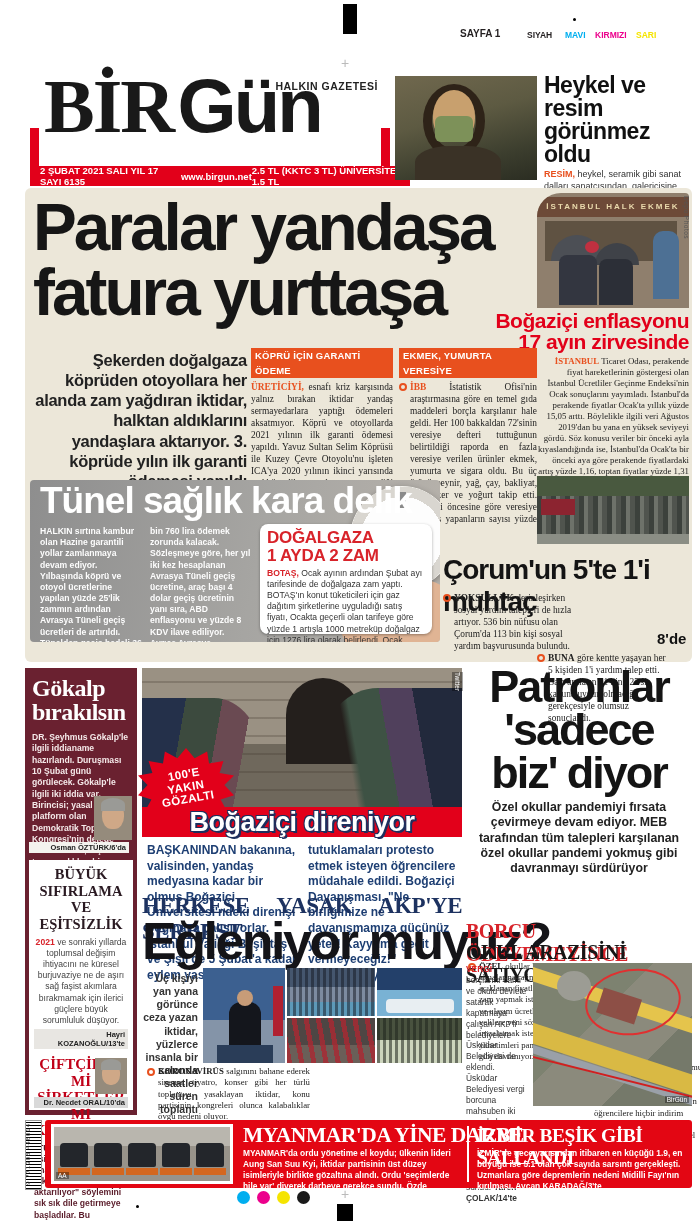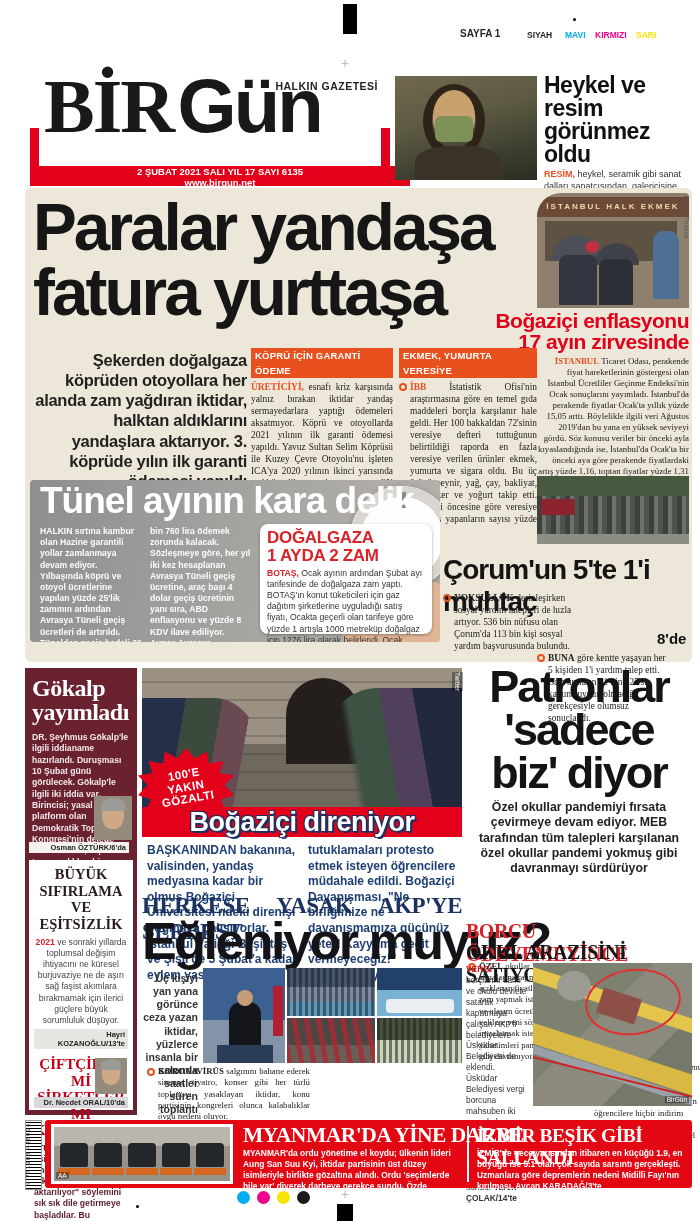--- a/index.html
+++ b/index.html
@@ -150,21 +150,21 @@
   <div class="abs pcol" style="left:636px;top:30px;color:#f5e400;">SARI</div>
   <div class="abs dot" style="left:573px;top:18px;width:3px;height:3px;background:#000;"></div>
 
   <div class="abs" style="left:30px;top:76px;width:360px;height:110px;">
     <div class="abs redtab" style="left:0;top:52px;width:9px;height:40px;"></div>
     <div class="abs redtab" style="right:0;top:52px;width:9px;height:40px;"></div>
     <div class="abs" style="left:14px;top:-14px;white-space:nowrap;">
       <span class="logo-bir">BİR</span> <span class="logo-gun">Gün</span>
     </div>
     <div class="abs tagline" style="right:12px;top:4px;">HALKIN GAZETESİ</div>
-    <div class="abs redbar" style="left:0;top:90px;width:360px;height:20px;flex-direction:column;">
+    <div class="abs redbar" style="left:0;top:90px;width:360px;height:20px;">
       <span>2 ŞUBAT 2021 SALI YIL 17 SAYI 6135</span>
       <span>www.birgun.net</span>
       <span>2.5 TL (KKTC 3 TL) ÜNİVERSİTE 1.5 TL</span>
     </div>
   </div>
 
   <div class="abs ph mona" style="left:395px;top:76px;width:142px;height:104px;">
     <div class="hair"></div>
     <div class="face"></div>
     <div class="mask"></div>
@@ -225,21 +225,21 @@
       <div class="obar">EKMEK, YUMURTA VERESİYE</div>
       <div class="colbody bullet" style="margin-top:3px;">
         <span class="lead-orange">İBB</span> 
         <span>İstatistik Ofisi'nin araştırmasına göre en temel gıda maddeleri borçla karşılanır hale geldi. Her 100 bakkaldan 72'sinin veresiye defteri tuttuğunun belirtildiği raporda en fazla veresiye verilen ürünler ekmek, yumurta ve sigara oldu. Bu üç ürünü peynir, yağ, çay, bakliyat, süt, şeker ve yoğurt takip etti. Pandemi öncesine göre veresiye alışveriş yapanların sayısı yüzde 32 arttı.</span>
       </div>
     </div>
 
     <div class="abs tunnel" style="left:5px;top:292px;width:410px;height:162px;">
       <div class="thermo"></div>
       <div class="hand"></div>
-      <div class="abs tun-h" style="left:10px;top:2px;">Tünel ayının kara delik</div>
+      <div class="abs tun-h" style="left:10px;top:2px;">Tünel sağlık kara delik</div>
       <div class="abs tun-c" style="left:10px;top:46px;width:102px;">
         <span>HALKIN</span> 
         <span>sırtına kambur olan Hazine garantili yollar zamlanmaya devam ediyor. Yılbaşında köprü ve otoyol ücretlerine yapılan yüzde 25'lik zammın ardından Avrasya Tüneli geçiş ücretleri de artırıldı. Tünelden geçiş bedeli 36 liradan 46 liraya çıktı. Her gün bu tüneli kullanmak zorunda olan otomobil ayda 2</span>
       </div>
       <div class="abs tun-c" style="left:120px;top:46px;width:102px;">bin 760 lira ödemek zorunda kalacak. Sözleşmeye göre, her yıl iki kez hesaplanan Avrasya Tüneli geçiş ücretine, araç başı 4 dolar geçiş ücretinin yanı sıra, ABD enflasyonu ve yüzde 8 KDV ilave ediliyor. Ayrıca Avrasya Tüneli'nden geçişlere sözleşme gereği Şubat 2020'de yüzde 56 oranında zam yapılmıştı.</div>
       <div class="abs whitebox" style="left:230px;top:44px;width:172px;height:110px;padding:5px 7px;box-sizing:border-box;">
         <div class="gas-h">
           <div>DOĞALGAZA</div>
           <div>1 AYDA 2 ZAM</div>
         </div>
@@ -262,21 +262,21 @@
     <div class="abs colbody bullet" style="left:512px;top:404px;width:118px;text-align:left;">
       <span class="b">BUNA</span> 
       <span>göre kentte yaşayan her 5 kişiden 1'i yardım talep etti. Başvuruların 51 bin 227'si kanuna uygun olmadığı gerekçesiyle olumsuz sonuçlandı.</span>
     </div>
     <div class="abs pageref" style="left:632px;top:442px;">8'de</div>
   </div>
 
   <div class="abs maroon" style="left:25px;top:668px;width:112px;height:447px;">
     <div class="abs gok-h" style="left:7px;top:8px;">
       <div>Gökalp</div>
-      <div>yayımladı</div>
+      <div>bırakılsın</div>
     </div>
     <div class="abs gok-b" style="left:7px;top:64px;width:99px;">
       <span>DR.</span> 
       <span>Şeyhmus Gökalp'le ilgili iddianame hazırlandı. Duruşması 10 Şubat günü görülecek. Gökalp'le ilgili iki iddia var. Birincisi; yasal bir platform olan Demokratik Toplum Kongresi'nin delege kartı. İkincisi; hiç tanışmadıkları bir itirafçının iddiaları.</span>
     </div>
     <div class="abs ph portrait" style="right:5px;top:128px;width:38px;height:44px;">
       <div class="hd"></div>
       <div class="hr"></div>
     </div>
     <div class="abs cstrip" style="left:4px;top:174px;width:100px;box-sizing:border-box;">Osman ÖZTÜRK/6'da</div>

